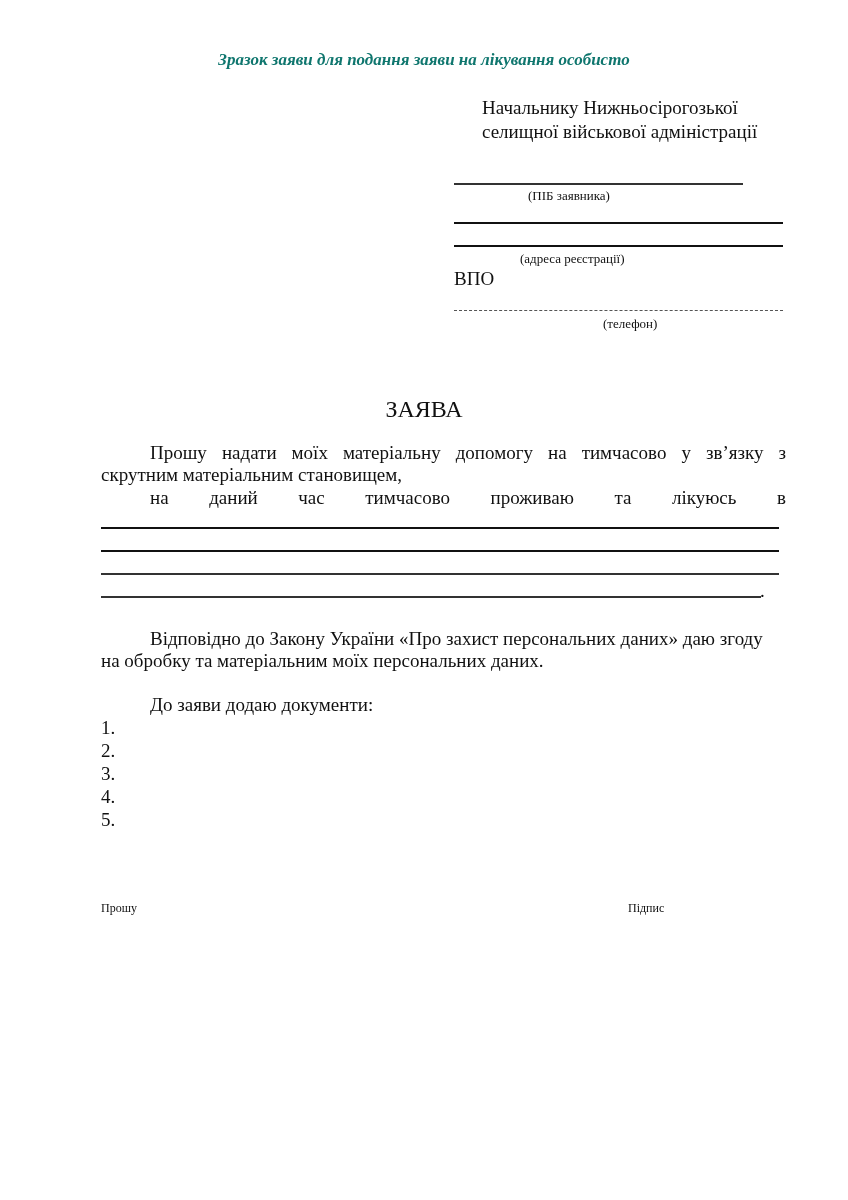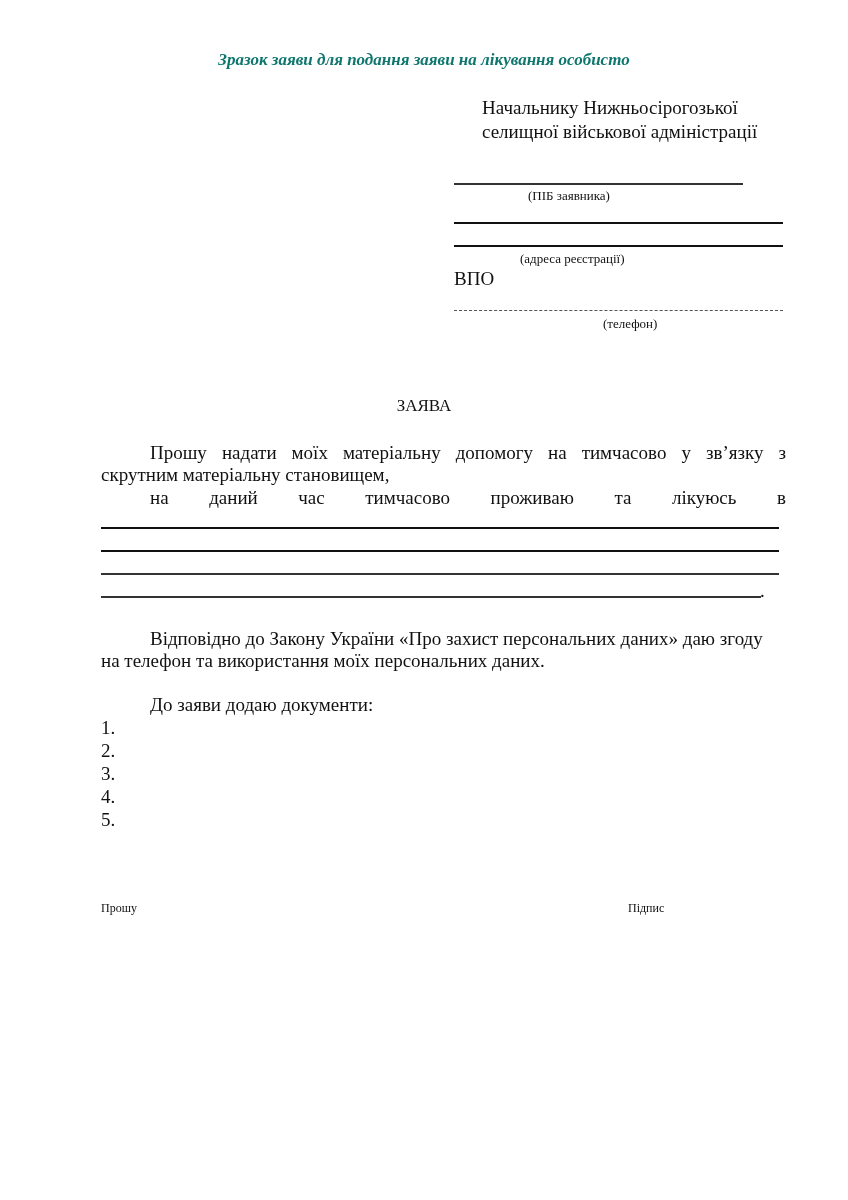--- a/index.html
+++ b/index.html
@@ -6,21 +6,21 @@
   body { width:848px; height:1200px; position:relative; overflow:hidden;
          font-family:"Liberation Serif", "DejaVu Serif", serif; color:#111; }
   .abs { position:absolute; white-space:nowrap; }
   .heading { left:0; width:848px; top:50px; text-align:center; font-size:17px;
              font-weight:bold; font-style:italic; color:#0f766e; }
   .addressee { left:447px; font-size:19px; line-height:24px;margin-left:35px; }
   .line { position:absolute; background:#111; height:2px; }
   .line.thin { height:1.5px; background:#333; }
   .line.dashed { height:0; background:none; border-top:1.5px dashed #555; }
   .caption { font-size:13px; }
-  .title { left:0; width:848px; top:396px; text-align:center; font-size:17px; }
+  .title { left:0; width:848px; top:396px; text-align:center; font-size:24px; }
   .body-text { font-size:19px; line-height:22px; }
   .justified { display:flex; justify-content:space-between; }
   .small { font-size:12px; }
 </style>
 </head>
 <body>
 
 <div class="abs heading">Зразок заяви для подання заяви на лікування особисто</div>
 
 <div class="abs addressee" style="top:96px;">Начальнику Нижньосірогозької</div>
@@ -45,41 +45,41 @@
   <span>надати</span>
   <span>моїх</span>
   <span>матеріальну</span>
   <span>допомогу</span>
   <span>на</span>
   <span>тимчасово</span>
   <span>у</span>
   <span>зв’язку</span>
   <span>з</span>
 </div>
-<div class="abs body-text" style="left:101px; top:464px;">скрутним матеріальну становищем,</div>
+<div class="abs body-text" style="left:101px; top:464px;">скрутним матеріальним становищем,</div>
 
 <div class="abs body-text justified" style="left:150px; width:636px; top:487px;">
   <span>на</span>
   <span>даний</span>
   <span>час</span>
   <span>тимчасово</span>
   <span>проживаю</span>
   <span>та</span>
   <span>лікуюсь</span>
   <span>в</span>
 </div>
 
 <div class="line" style="left:101px; top:527px; width:678px;"></div>
 <div class="line" style="left:101px; top:550px; width:678px;"></div>
 <div class="line thin" style="left:101px; top:573px; width:678px;"></div>
 <div class="line thin" style="left:101px; top:596px; width:660px;"></div>
 <div class="abs body-text" style="left:760px; top:580px;">.</div>
 
 <div class="abs body-text" style="left:150px; top:628px; width:636px; text-align:justify;">Відповідно до Закону України «Про захист персональних даних» даю згоду</div>
-<div class="abs body-text" style="left:101px; top:650px;">на телефон та використання моїх персональних даних.</div>
+<div class="abs body-text" style="left:101px; top:650px;">на обробку та матеріальним моїх персональних даних.</div>
 
 <div class="abs body-text" style="left:150px; top:694px;">До заяви додаю документи:</div>
 
 <div class="abs body-text" style="left:101px; top:717px;">1.</div>
 <div class="abs body-text" style="left:101px; top:740px;">2.</div>
 <div class="abs body-text" style="left:101px; top:763px;">3.</div>
 <div class="abs body-text" style="left:101px; top:786px;">4.</div>
 <div class="abs body-text" style="left:101px; top:809px;">5.</div>
 
 <div class="abs small" style="left:101px; top:901px;">Прошу</div>

